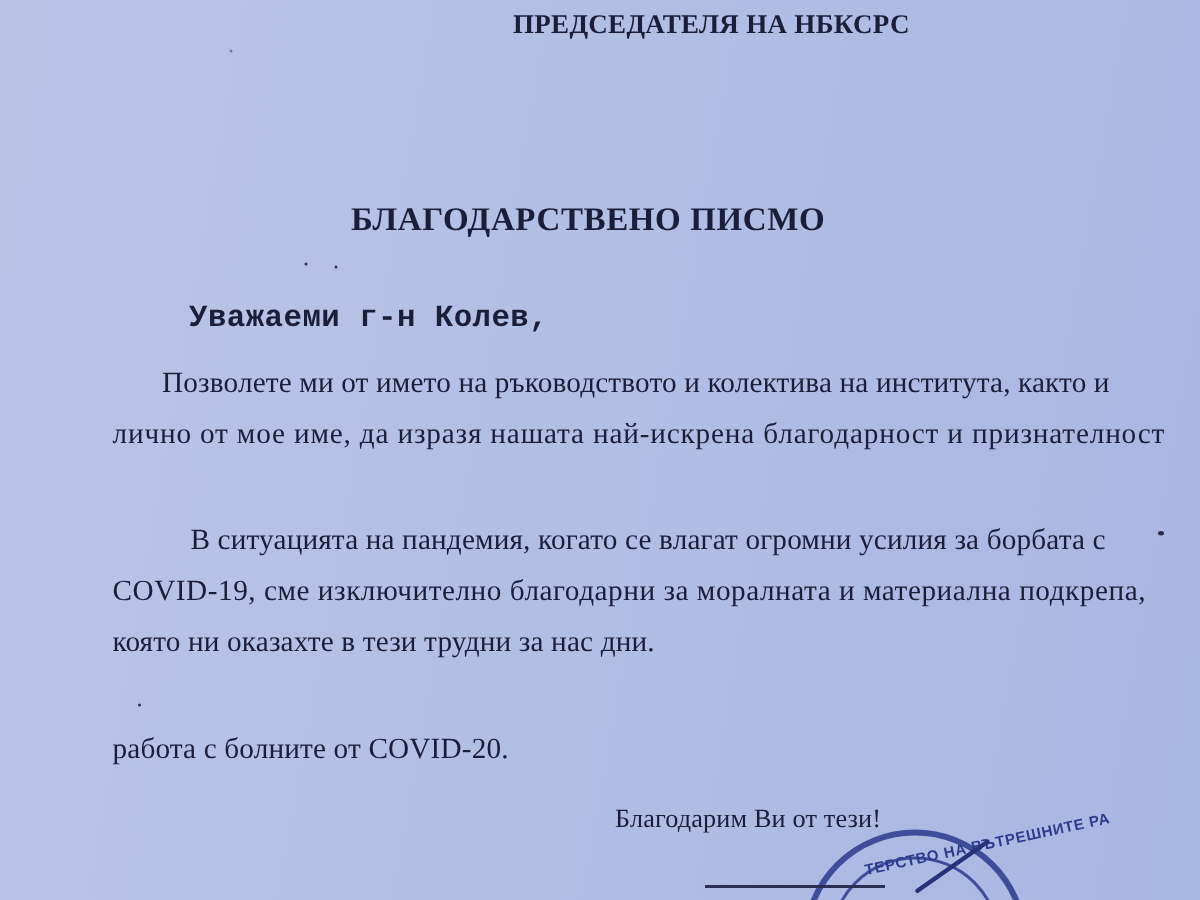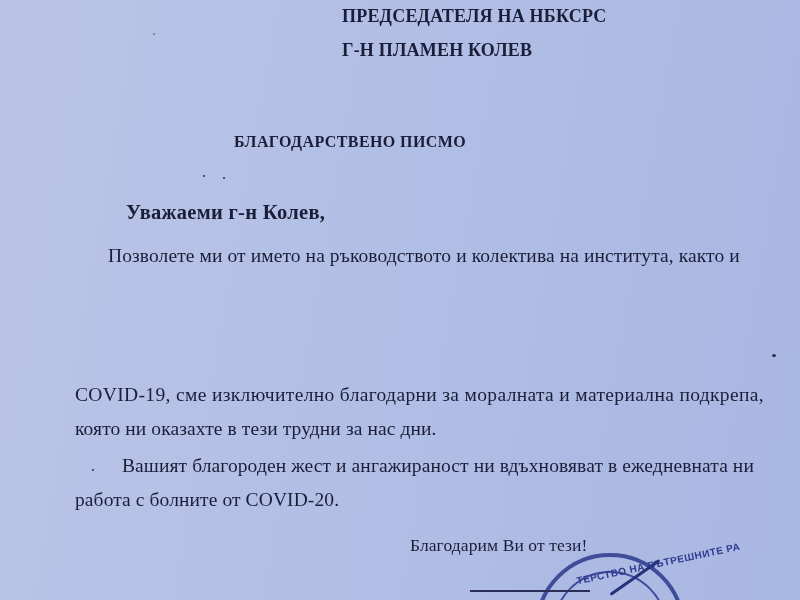--- a/index.html
+++ b/index.html
@@ -5,22 +5,22 @@
     html, body { margin: 0; padding: 0; }
     body {
       width: 800px; height: 600px; overflow: hidden; position: relative;
       background: linear-gradient(100deg, #bac5e6 0%, #b2bfe5 45%, #a8b6e2 100%);
       font-family: "Liberation Serif", "DejaVu Serif", serif;
       color: #1b1e38;
     }
     .page { position: absolute; left: 0; top: 0; width: 800px; height: 540px; }
     .line { position: absolute; white-space: nowrap; font-size: 19.5px; letter-spacing: 0.1px; }
     .hdr { font-size: 18px; font-weight: bold; letter-spacing: 0.2px; }
-    .title { font-size: 16px; font-weight: bold; letter-spacing: 0.4px; }
-    .salute { font-size: 20.5px; font-weight: bold; letter-spacing: 0.3px; }
+    .title { font-size: 22px; font-weight: bold; letter-spacing: 0.4px; }
+    .salute { font-size: 20.5px; font-weight: bold; letter-spacing: 0.3px; font-family: Liberation Mono, monospace; }
     .speck { position: absolute; width: 2px; height: 2px; background: #2a2d45; border-radius: 50%; }
     .stamp {
       position: absolute; left: 535px; top: 553px; width: 150px; height: 150px;
       border-radius: 50%; border: 4px solid #2c3b8e; box-sizing: border-box;
       opacity: 0.85;
     }
     .stamp-inner {
       position: absolute; left: 14px; top: 14px; right: 14px; bottom: 14px;
       border-radius: 50%; border: 2px solid #2c3b8e;
     }
@@ -36,32 +36,32 @@
       position: absolute; left: 605px; top: 576px; width: 60px; height: 3px; background: #26337a;
       transform: rotate(-35deg); border-radius: 2px;
     }
   </style>
 </head>
 <body>
 
 <div class="page">
 
   <div class="line hdr" style="left:342px; top:6px;">ПРЕДСЕДАТЕЛЯ НА НБКСРС</div>
-  <div class="line hdr" style="left:342px; top:40px;">Г-Н ПЛАМЕН КОЛЕВ</div>
 
   <div class="line title" style="left:234px; top:133px;">БЛАГОДАРСТВЕНО ПИСМО</div>
 
   <div class="line salute" style="left:126px; top:201px;">Уважаеми г-н Колев,</div>
 
   <div class="line" style="left:108px; top:245px;">Позволете ми от името на ръководството и колектива на института, както и</div>
+  <div class="line" style="left:75px; top:279px; letter-spacing:0.55px;">лично от мое име, да изразя нашата най-искрена благодарност и признателност</div>
 
+  <div class="line" style="left:127px; top:350px;">В ситуацията на пандемия, когато се влагат огромни усилия за  борбата с</div>
   <div class="line" style="left:75px; top:384px; letter-spacing:0.35px;text-align:right;">COVID-19, сме изключително благодарни за моралната и материална подкрепа,</div>
   <div class="line" style="left:75px; top:418px;text-align:right;">която ни оказахте в тези трудни за нас дни.</div>
 
-  <div class="line" style="left:122px; top:455px;">Вашият благороден жест и ангажираност ни вдъхновяват в ежедневната ни</div>
   <div class="line" style="left:75px; top:489px;">работа с болните от  COVID-20.</div>
 
   <div class="line" style="left:410px; top:535px; font-size:17.5px;">Благодарим Ви от тези!</div>
 
   <div class="stamp">
     <div class="stamp-inner"></div>
   </div>
   <div class="stamp-text">ТЕРСТВО НА ВЪТРЕШНИТЕ РА</div>
   <div class="sign-line"></div>
   <div class="sign-stroke"></div>

